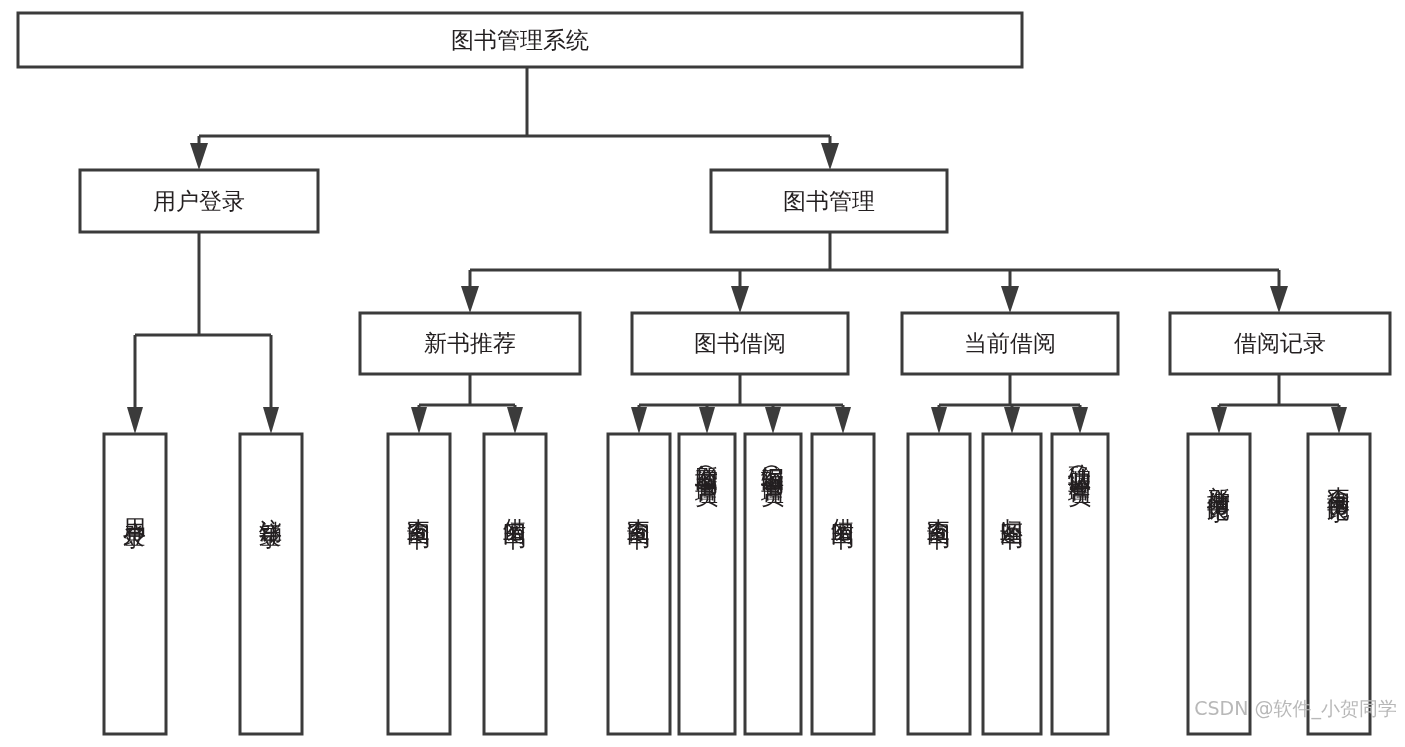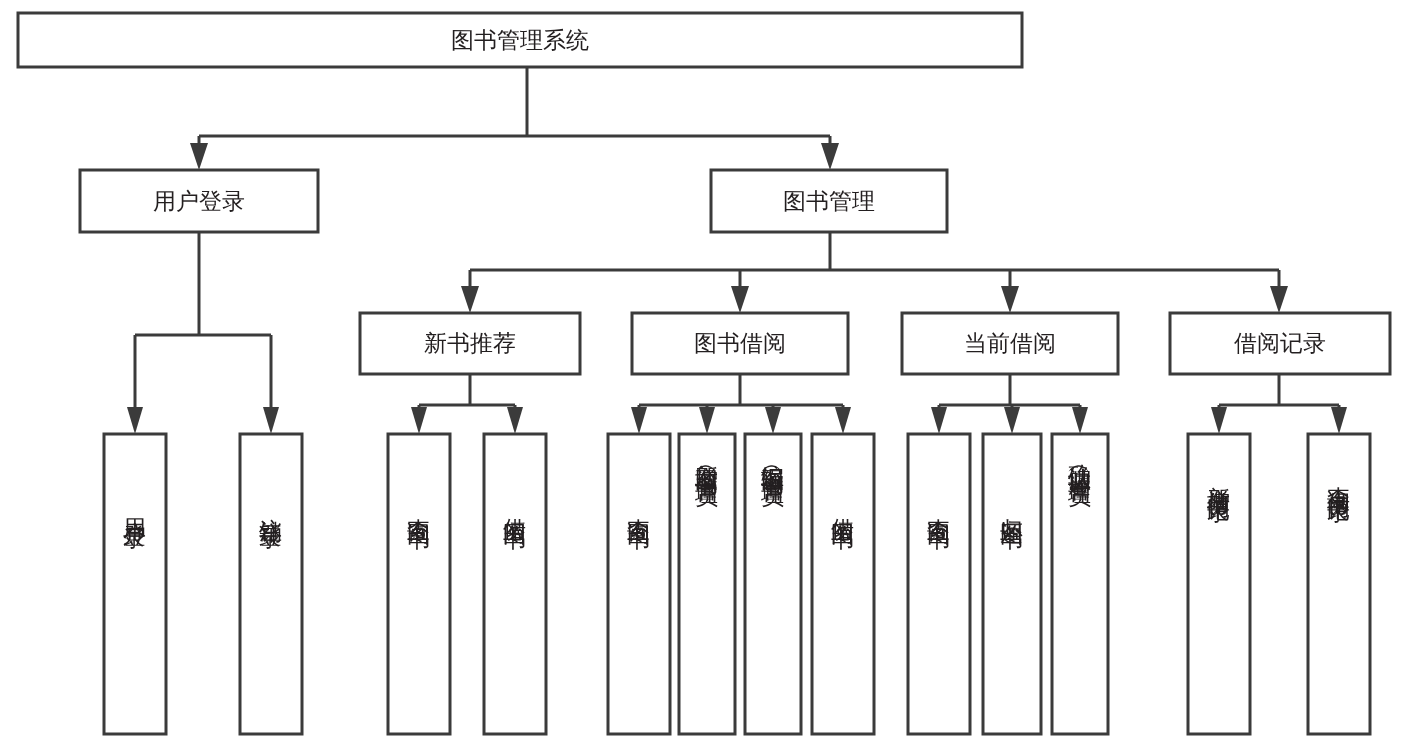--- a/index.html
+++ b/index.html
@@ -213,13 +213,14 @@
       </g>
 
       <g>
         <rect class="node-box" x="1308" y="434" width="62" height="300"></rect>
         <text class="leaf-label" x="1339" y="468">查询借阅记录</text>
       </g>
 
     </g>
   </svg>
 
+  <div class="watermark">CSDN @软件_小贺同学</div>
 </div>
 
 </body></html>

